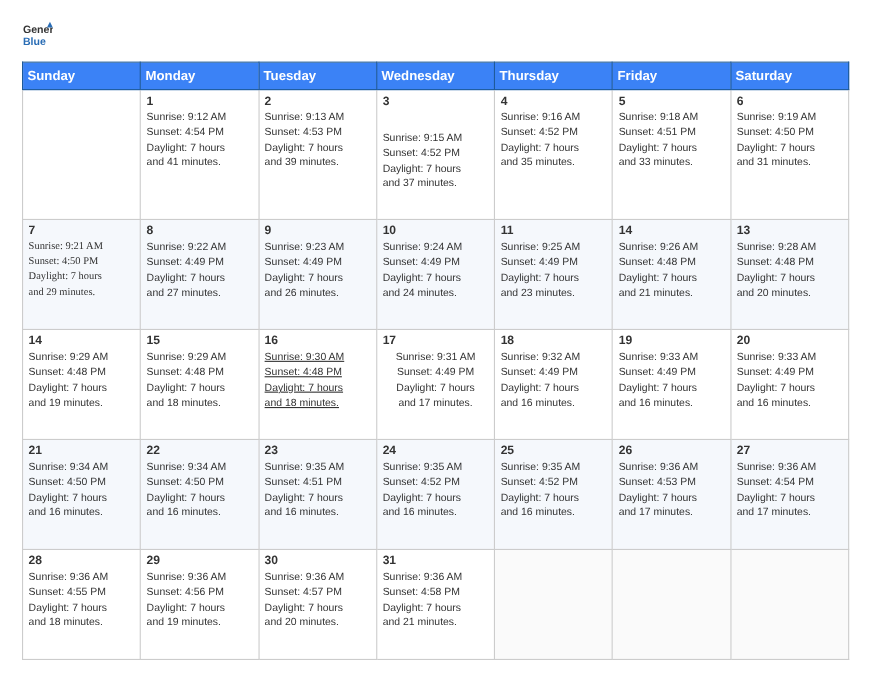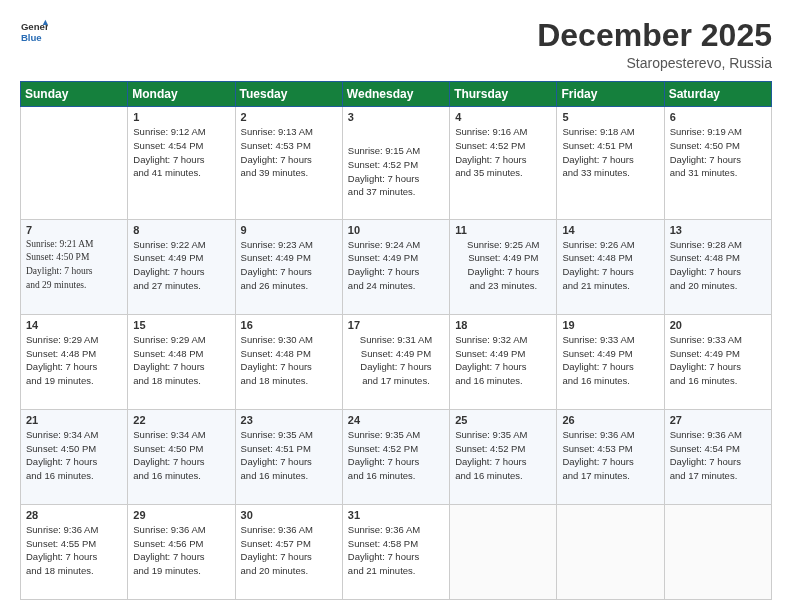--- a/index.html
+++ b/index.html
@@ -47,21 +47,21 @@
       margin-top: 2px;
     }
     .calendar {
       flex: 1;
       border: 1px solid #ccc;
       border-collapse: collapse;
       width: 100%;
       table-layout: fixed;
     }
     .calendar th {
-      background-color: #15803d;
+      background-color: #3b82f6;
       color: #fff;
       font-size: 12px;
       font-weight: bold;
       padding: 5px 4px;
       text-align: left;
       border: 1px solid #1e5a9a;
     }
     .calendar td {
       vertical-align: top;
       border: 1px solid #ccc;
@@ -93,24 +93,20 @@
 <body>
 
 <div class="page">
   <div class="header">
     <div class="logo">
       <svg class="logo-icon" viewBox="0 0 32 32">
         <text x="1" y="14" font-size="11" font-weight="bold" fill="#333">General</text>
         <text x="1" y="26" font-size="11" font-weight="bold" fill="#2a6db5">Blue</text>
         <polygon points="26,8 32,8 29,2" fill="#2a6db5"></polygon>
       </svg>
-    </div>
-    <div class="title-block">
-      <div class="month-title">December 2025</div>
-      <div class="location">Staropesterevo, Russia</div>
     </div>
   </div>
 
   <table class="calendar">
     <thead>
       <tr>
         <th>Sunday</th>
         <th>Monday</th>
         <th>Tuesday</th>
         <th>Wednesday</th>
@@ -189,21 +185,21 @@
           </td>
           <td>
             <span class="day-num">10</span>
             <div class="day-info" style="white-space: pre-line;">Sunrise: 9:24 AM
 Sunset: 4:49 PM
 Daylight: 7 hours
 and 24 minutes.</div>
           </td>
           <td>
             <span class="day-num">11</span>
-            <div class="day-info" style="white-space: pre-line; text-align: center;">Sunrise: 9:25 AM
+            <div class="day-info" style="white-space: pre-line;">Sunrise: 9:25 AM
 Sunset: 4:49 PM
 Daylight: 7 hours
 and 23 minutes.</div>
           </td>
           <td>
             <span class="day-num">14</span>
             <div class="day-info" style="white-space: pre-line;">Sunrise: 9:26 AM
 Sunset: 4:48 PM
 Daylight: 7 hours
 and 21 minutes.</div>
@@ -226,21 +222,21 @@
           </td>
           <td>
             <span class="day-num">15</span>
             <div class="day-info" style="white-space: pre-line;">Sunrise: 9:29 AM
 Sunset: 4:48 PM
 Daylight: 7 hours
 and 18 minutes.</div>
           </td>
           <td>
             <span class="day-num">16</span>
-            <div class="day-info" style="white-space: pre-line;">Sunrise: 9:30 AM
+            <div class="day-info" style="white-space: pre-line; text-decoration: underline;">Sunrise: 9:30 AM
 Sunset: 4:48 PM
 Daylight: 7 hours
 and 18 minutes.</div>
           </td>
           <td>
             <span class="day-num">17</span>
             <div class="day-info" style="white-space: pre-line; text-align: center;">Sunrise: 9:31 AM
 Sunset: 4:49 PM
 Daylight: 7 hours
 and 17 minutes.</div>

